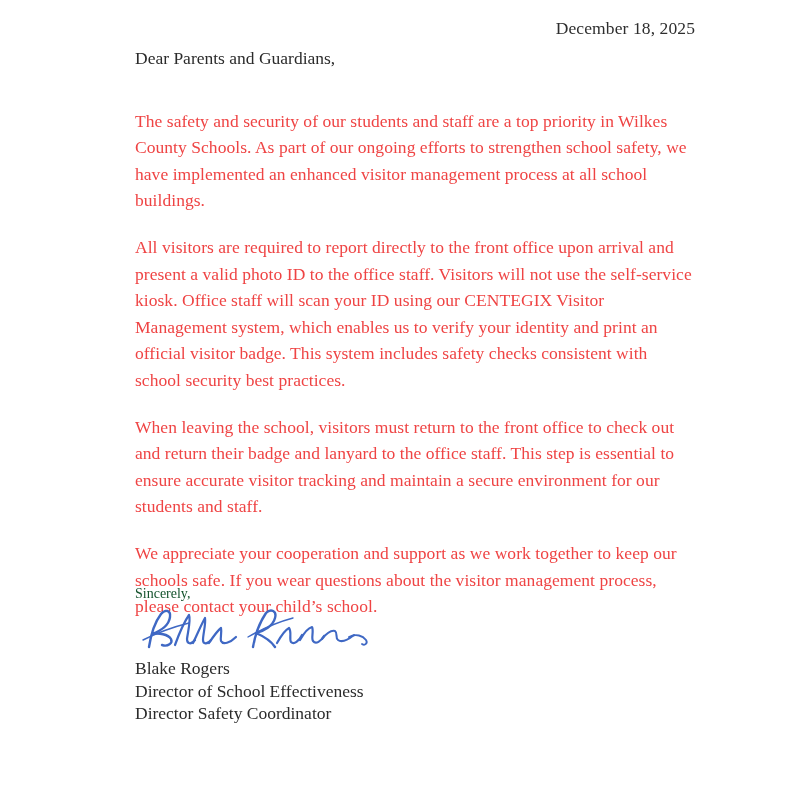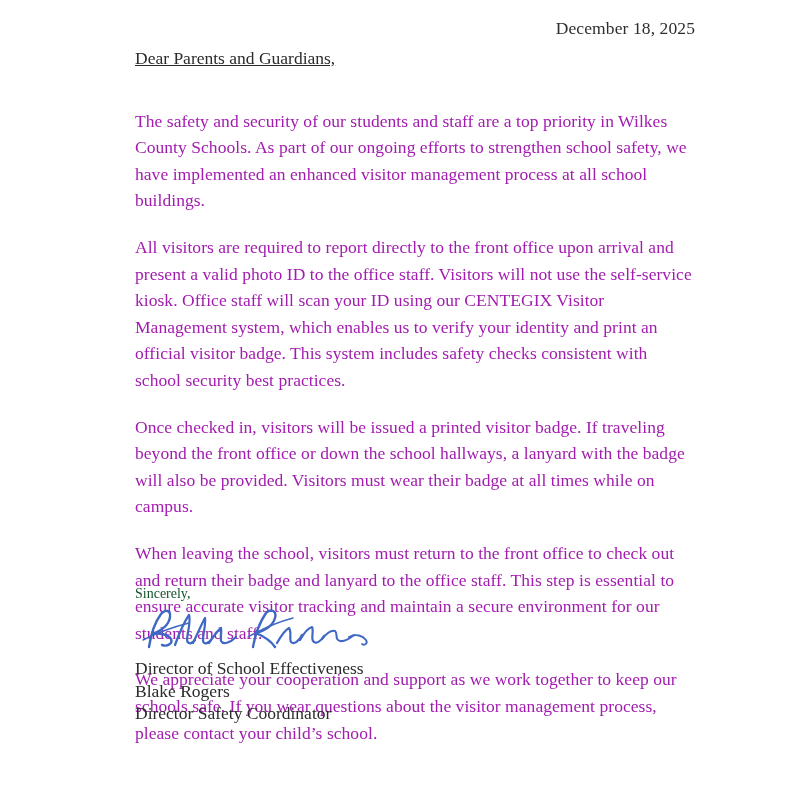--- a/index.html
+++ b/index.html
@@ -53,33 +53,32 @@
     top: 47px;
     left: 119px;
     width: 560px;
   }
 
   .salutation {
     font-size: 17.5px;
     line-height: 1.35;
     margin: 0 0 0 0;
     color: #2b2b2b;
-    text-decoration: underline;
   }
 
   .paragraphs {
     margin-top: 37px;
   }
 
   p.para {
     margin: 0 0 20px 0;
     font-size: 17.5px;
     line-height: 1.52;
     text-align: left;
-    color: #a21caf;
+    color: #ef4444;
     letter-spacing: 0.05px;
   }
   p.para:last-child {
     margin-bottom: 0;
   }
 
   .closing-block {
     position: absolute;
     top: 585px;
     left: 119px;
@@ -122,21 +121,20 @@
 
   <div class="letter-date">December 18, 2025</div>
 
   <div class="letter-body">
 
     <p class="salutation">Dear Parents and Guardians,</p>
 
     <div class="paragraphs">
       <p class="para">The safety and security of our students and staff are a top priority in Wilkes County Schools. As part of our ongoing efforts to strengthen school safety, we have implemented an enhanced visitor management process at all school buildings.</p>
       <p class="para">All visitors are required to report directly to the front office upon arrival and present a valid photo ID to the office staff. Visitors will not use the self-service kiosk. Office staff will scan your ID using our CENTEGIX Visitor Management system, which enables us to verify your identity and print an official visitor badge. This system includes safety checks consistent with school security best practices.</p>
-      <p class="para">Once checked in, visitors will be issued a printed visitor badge. If traveling beyond the front office or down the school hallways, a lanyard with the badge will also be provided. Visitors must wear their badge at all times while on campus.</p>
       <p class="para">When leaving the school, visitors must return to the front office to check out and return their badge and lanyard to the office staff. This step is essential to ensure accurate visitor tracking and maintain a secure environment for our students and staff.</p>
       <p class="para">We appreciate your cooperation and support as we work together to keep our schools safe. If you wear questions about the visitor management process, please contact your child’s school.</p>
     </div>
 
   </div>
 
   <div class="closing-block">
 
     <p class="closing-word">Sincerely,</p>
 
@@ -158,20 +156,20 @@
           <path d="M142 36 C146 29, 150 23, 154 21 C157 25, 154 32, 156 35 C159 38, 164 34, 167 28" stroke-width="2.2"></path>
           <path d="M165 33 C169 26, 173 21, 177 20 C179 24, 176 31, 178 34 C181 38, 186 34, 189 29" stroke-width="2.2"></path>
           <path d="M187 32 C191 27, 196 23, 200 24 C203 26, 200 31, 203 33 C207 36, 214 32, 219 28" stroke-width="2.1"></path>
 
           <path d="M214 30 C221 26, 228 29, 231 33 C233 36, 230 39, 227 37" stroke-width="1.9"></path>
         </g>
       </svg>
     </div>
 
     <div class="signer">
+      <p class="signer-line">Blake Rogers</p>
       <p class="signer-line">Director of School Effectiveness</p>
-      <p class="signer-line">Blake Rogers</p>
       <p class="signer-line">Director Safety Coordinator</p>
     </div>
 
   </div>
 
 </div>
 
 </body></html>

